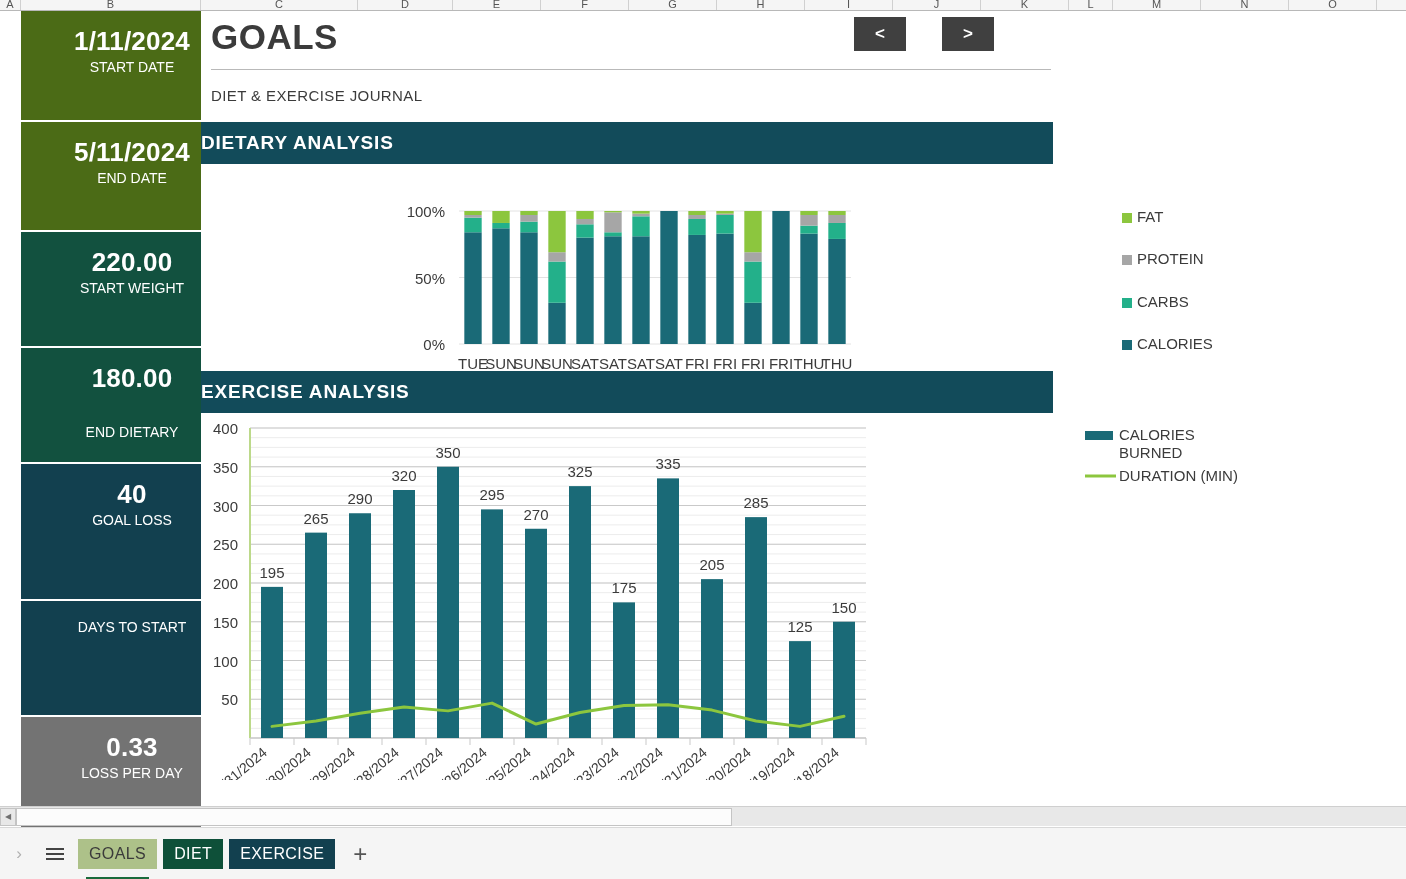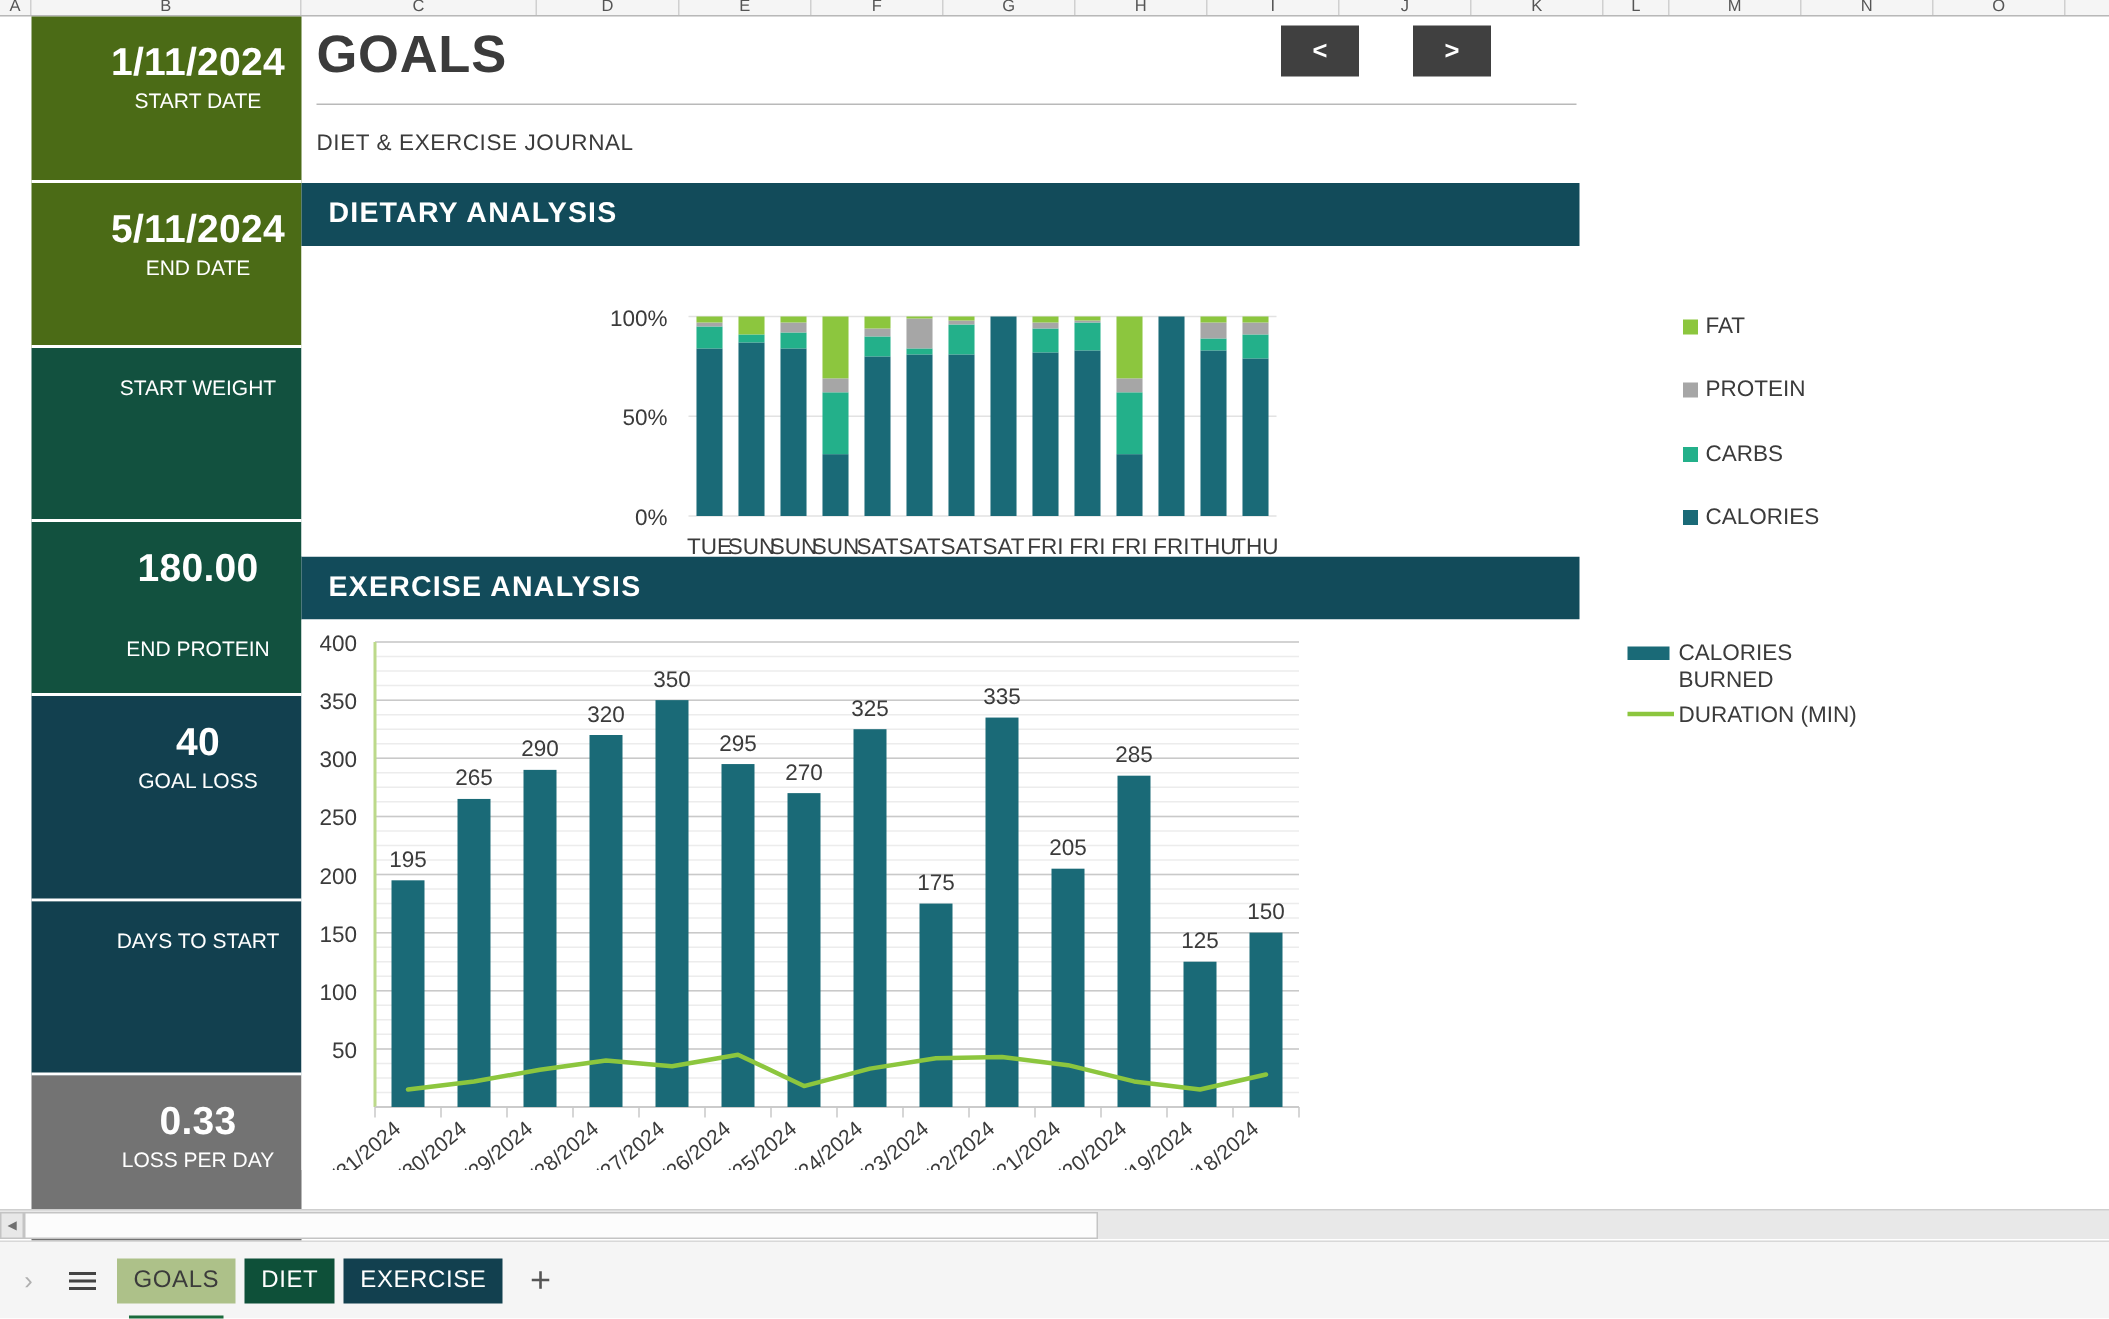--- a/index.html
+++ b/index.html
@@ -54,21 +54,21 @@
   .title-rule { margin-left: 10px; width: 840px; height: 1px; background: #b9b9b9; }
 
   .subtitle {
     padding-left: 10px; font-size: 15px; color: #3b3b3b;
     letter-spacing: .4px; height: 52px; line-height: 52px;
   }
 
   .section-bar {
     width: 852px; height: 42px; background: #124b5a; color: #ffffff;
     font-size: 19px; font-weight: bold; letter-spacing: .8px;
-    line-height: 42px; padding-left: 18px;
+    line-height: 42px; 
   }
 
   
   .chart-wrap { position: relative; width: 852px; background: #fff; }
   .chart-svg { display: block; }
 
   
   .hscroll {
     position: absolute; left: 0; top: 806px; width: 1406px; height: 20px;
     background: #e8e8e8; border-top: 1px solid #cfcfcf;
@@ -143,25 +143,26 @@
   <div class="kpi-col" id="kpi-col">
       <div class="kpi-card" style="background: rgb(75, 107, 22); height: 111px;">
         <div class="kpi-value">1/11/2024</div>
         <div class="kpi-label">START DATE</div>
       </div>
       <div class="kpi-card" style="background: rgb(75, 107, 22); height: 110px;">
         <div class="kpi-value">5/11/2024</div>
         <div class="kpi-label">END DATE</div>
       </div>
       <div class="kpi-card" style="background: rgb(18, 81, 63); height: 116px;">
+        <div class="kpi-value">220.00</div>
         <div class="kpi-label">START WEIGHT</div>
       </div>
       <div class="kpi-card" style="background: rgb(18, 81, 63); height: 116px; gap: 28px;">
         <div class="kpi-value">180.00</div>
-        <div class="kpi-label">END PROTEIN</div>
+        <div class="kpi-label">END DIETARY</div>
       </div>
       <div class="kpi-card" style="background: rgb(18, 64, 79); height: 137px;">
         <div class="kpi-value">40</div>
         <div class="kpi-label">GOAL LOSS</div>
       </div>
       <div class="kpi-card" style="background: rgb(18, 64, 79); height: 116px;">
         <div class="kpi-label">DAYS TO START</div>
       </div>
       <div class="kpi-card" style="background: #737373; height: 116px;">
         <div class="kpi-value">0.33</div>

